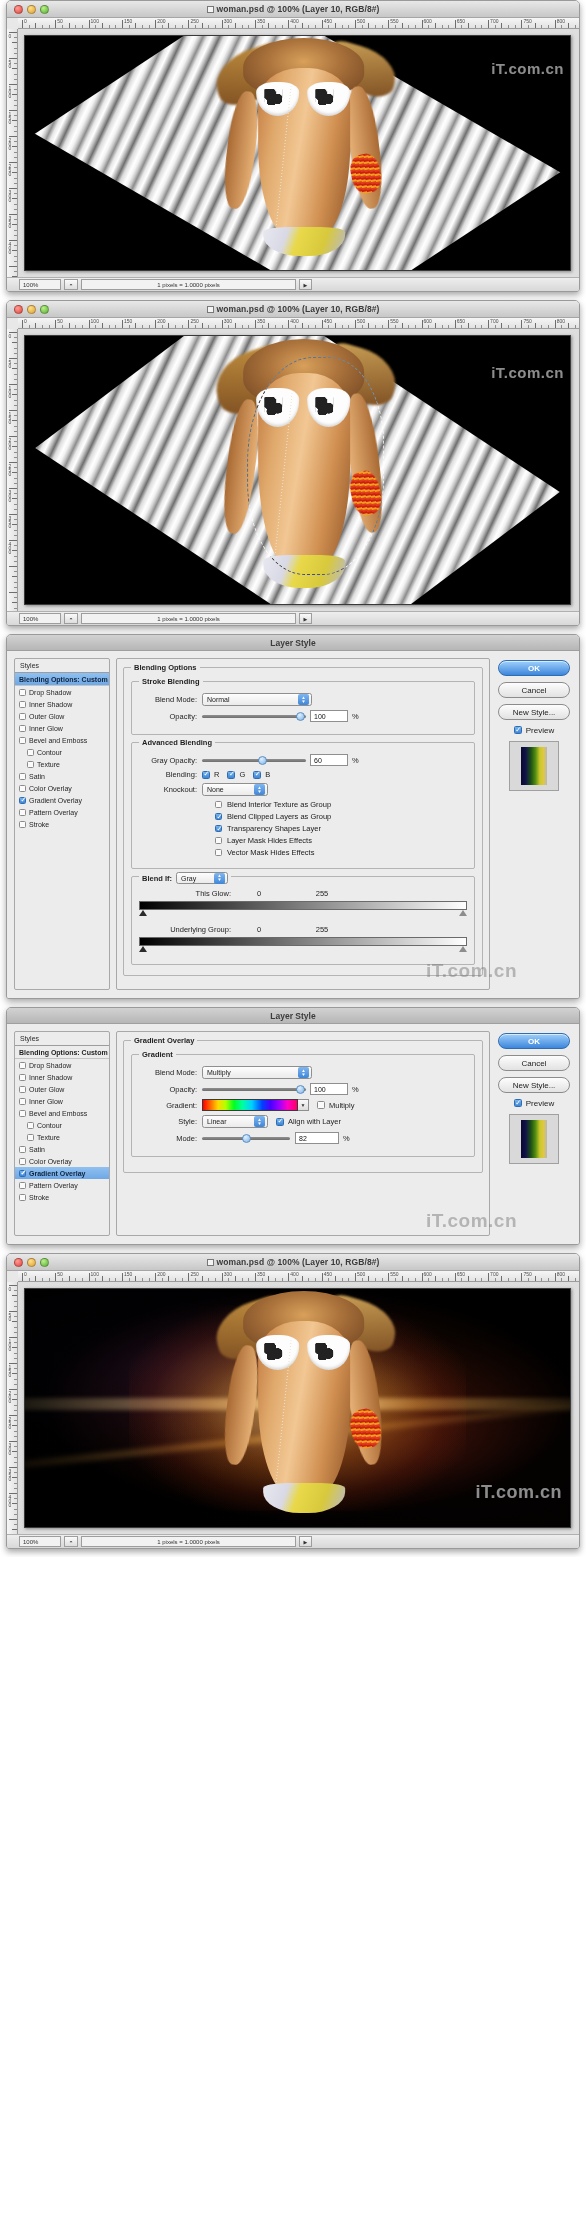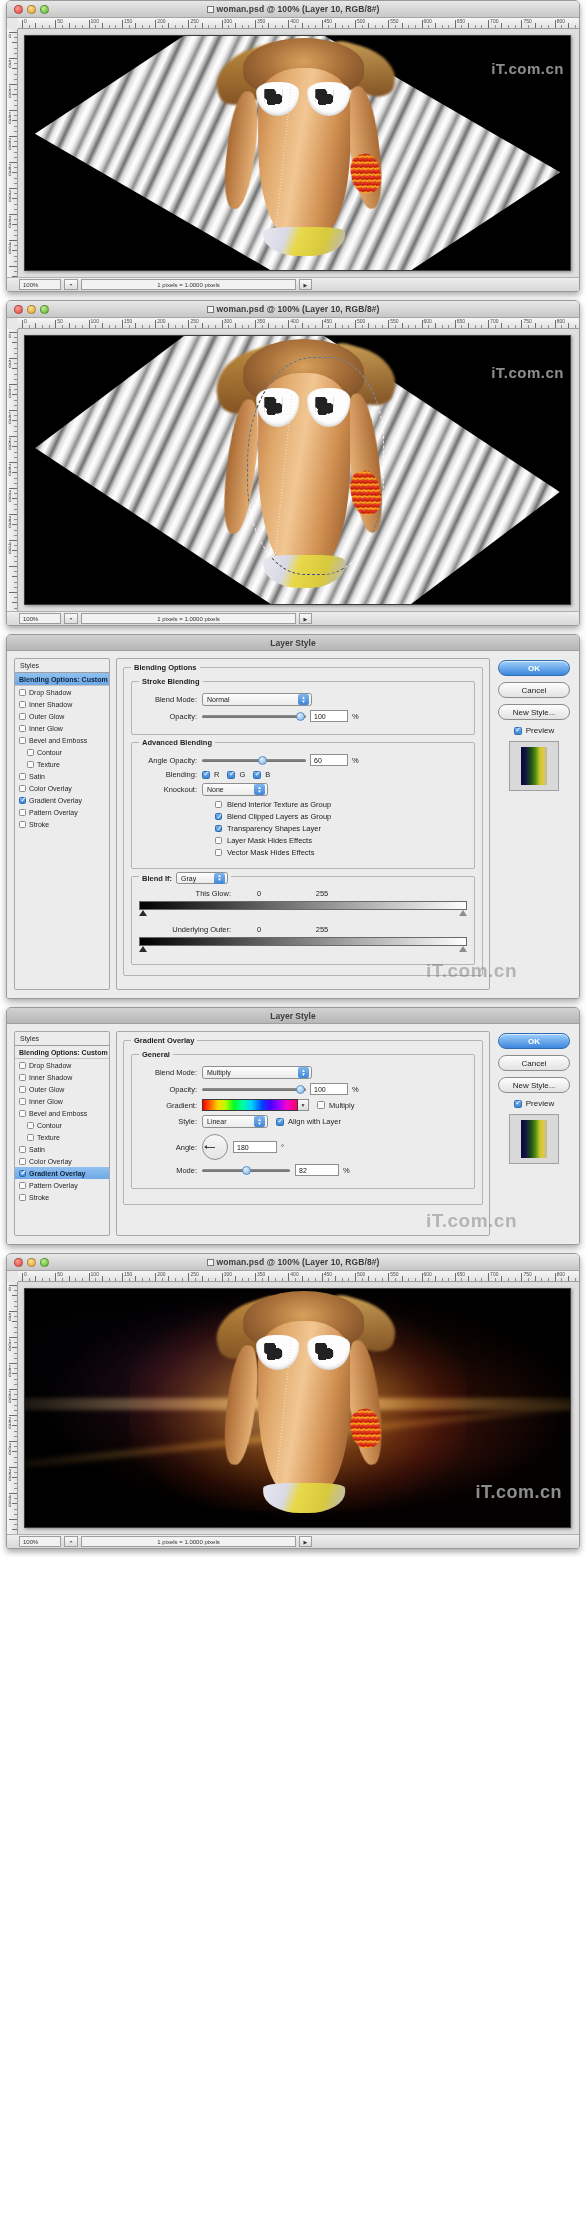--- a/index.html
+++ b/index.html
@@ -359,21 +359,21 @@
     border:1px solid #8c8c8c;
     background: linear-gradient(#fdfdfd,#e2e2e2);
     font-size:8px; color:#1b1b1b;
     display:flex; align-items:center; justify-content:center;
   }
   .btn.primary {
     background: linear-gradient(#9fd0fb,#3d86dc);
     border-color:#2f6cb0; color:#fff; font-weight:bold;
     box-shadow: inset 0 1px 0 rgba(255,255,255,.6);
   }
-  .prev-line { display:flex; align-items:center; gap:4px; font-size:8px; color:#1b1b1b; }
+  .prev-line { display:flex; align-items:flex-start; gap:4px; font-size:8px; color:#1b1b1b; }
   .prev-line .cbx { width:8px;height:8px; }
   .prev-thumb {
     width:50px; height:50px; border:1px solid #a0a0a0; background:#d9d9d9;
     display:flex; align-items:center; justify-content:center;
   }
   .prev-thumb .inner {
     width:26px; height:38px;
     background: linear-gradient(90deg,#0a0a2e 0%, #10104a 16%, #1d4f17 38%, #4f8a12 55%, #c8c82a 72%, #e0c840 86%, #b8b8b8 100%);
   }
 
@@ -929,21 +929,21 @@
                 <div class="knob" style="left:94px;"></div>
               </div>
               <div class="num-box" style="margin-left:4px;">100</div>
               <span class="pct">%</span>
             </div>
           </div>
 
           <div class="grp">
             <span class="lg">Advanced Blending</span>
             <div class="row">
-              <span class="lab">Angle Opacity:</span>
+              <span class="lab">Gray Opacity:</span>
               <div class="slider" style="width:104px;">
                 <div class="track" style="width:100%"></div>
                 <div class="knob" style="left:56px;"></div>
               </div>
               <div class="num-box" style="margin-left:4px;">60</div>
               <span class="pct">%</span>
             </div>
             <div class="row">
               <span class="lab">Blending:</span>
               <div class="chan-line">
@@ -1004,21 +1004,21 @@
             </div>
             <div class="blendif-slider">
               <div class="bi-bar gray"></div>
               <div class="bi-stops">
                 <span class="bi-stop" style="left:0px;"></span>
                 <span class="bi-stop hollow" style="right:0px;"></span>
               </div>
             </div>
 
             <div class="bi-head">
-              <span class="t">Underlying Outer:</span>
+              <span class="t">Underlying Group:</span>
               <span class="v1">0</span>
               <span class="v2">255</span>
             </div>
             <div class="blendif-slider" style="margin-bottom:2px;">
               <div class="bi-bar gray"></div>
               <div class="bi-stops">
                 <span class="bi-stop" style="left:0px;"></span>
                 <span class="bi-stop hollow" style="right:0px;"></span>
               </div>
             </div>
@@ -1101,21 +1101,21 @@
           <span>Stroke</span>
         </div>
         <div style="flex:1"></div>
       </div>
 
       <div class="ls-main">
         <div class="grp" style="margin-top:3px;">
           <span class="lg">Gradient Overlay</span>
 
           <div class="grp">
-            <span class="lg">General</span>
+            <span class="lg">Gradient</span>
 
             <div class="row">
               <span class="lab">Blend Mode:</span>
               <div class="sel-box" style="width:110px;">
                 <span>Multiply</span>
                 <span class="sel-arrow">▲<br>▼</span>
               </div>
             </div>
 
             <div class="row">
@@ -1143,28 +1143,20 @@
               <div class="sel-box" style="width:66px;">
                 <span>Linear</span>
                 <span class="sel-arrow">▲<br>▼</span>
               </div>
               <span class="chan-line" style="margin-left:8px;">
                 <span class="cbx on"></span>
                 <span>Align with Layer</span>
               </span>
             </div>
 
-            <div class="row" style="margin-top:6px;">
-              <span class="lab">Angle:</span>
-              <div class="angle-dial">
-                <span class="arm" style="transform:rotate(180deg);"></span>
-              </div>
-              <div class="num-box" style="width:44px;margin-left:5px;">180</div>
-              <span class="pct">°</span>
-            </div>
 
             <div class="row">
               <span class="lab">Mode:</span>
               <div class="slider" style="width:88px;">
                 <div class="track" style="width:100%"></div>
                 <div class="knob" style="left:40px;"></div>
               </div>
               <div class="num-box" style="width:44px;margin-left:5px;">82</div>
               <span class="pct">%</span>
             </div>

